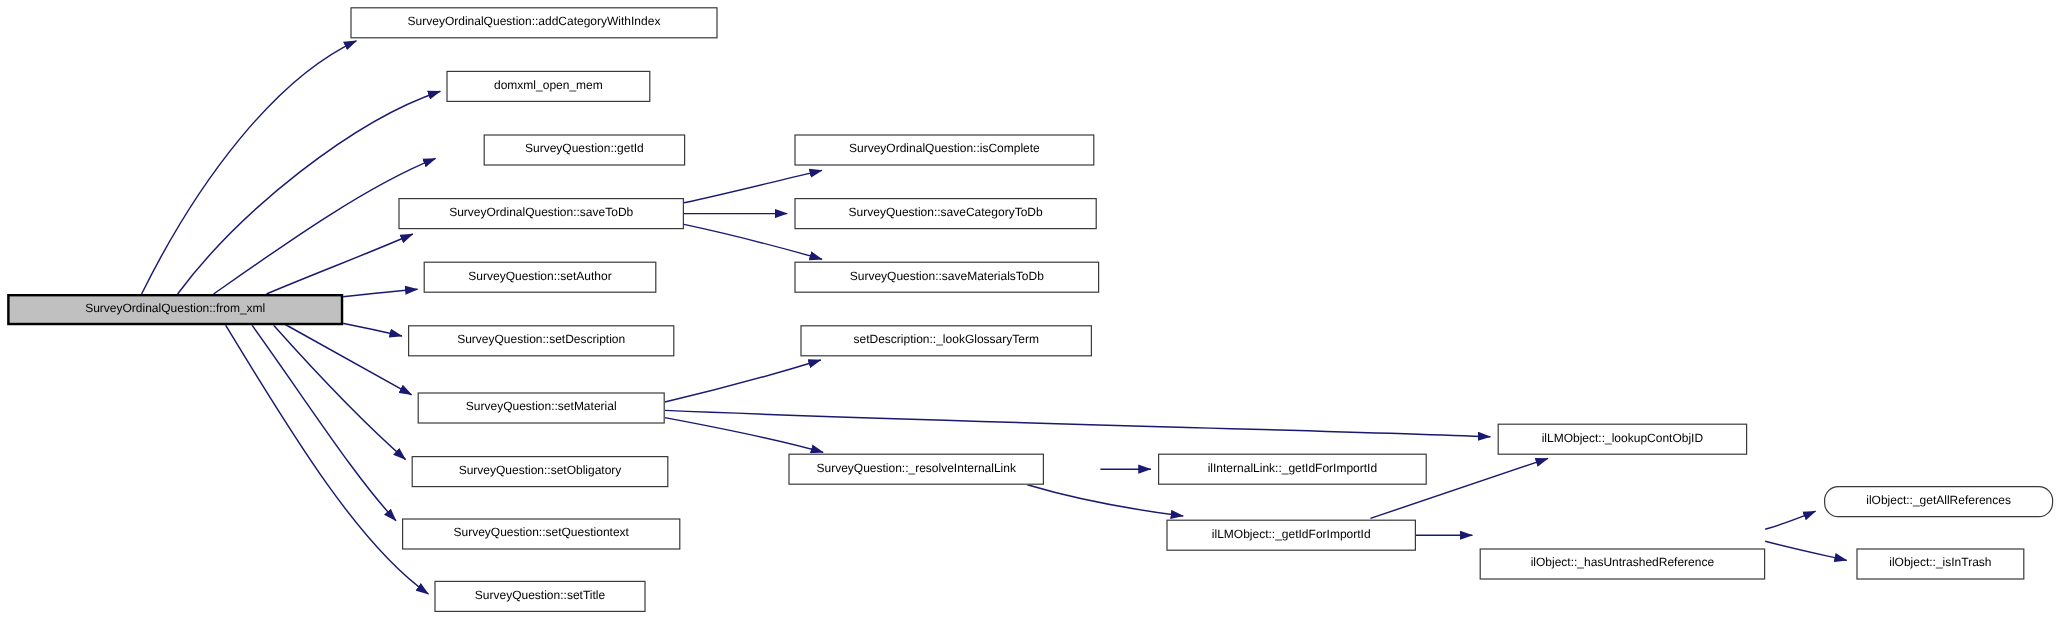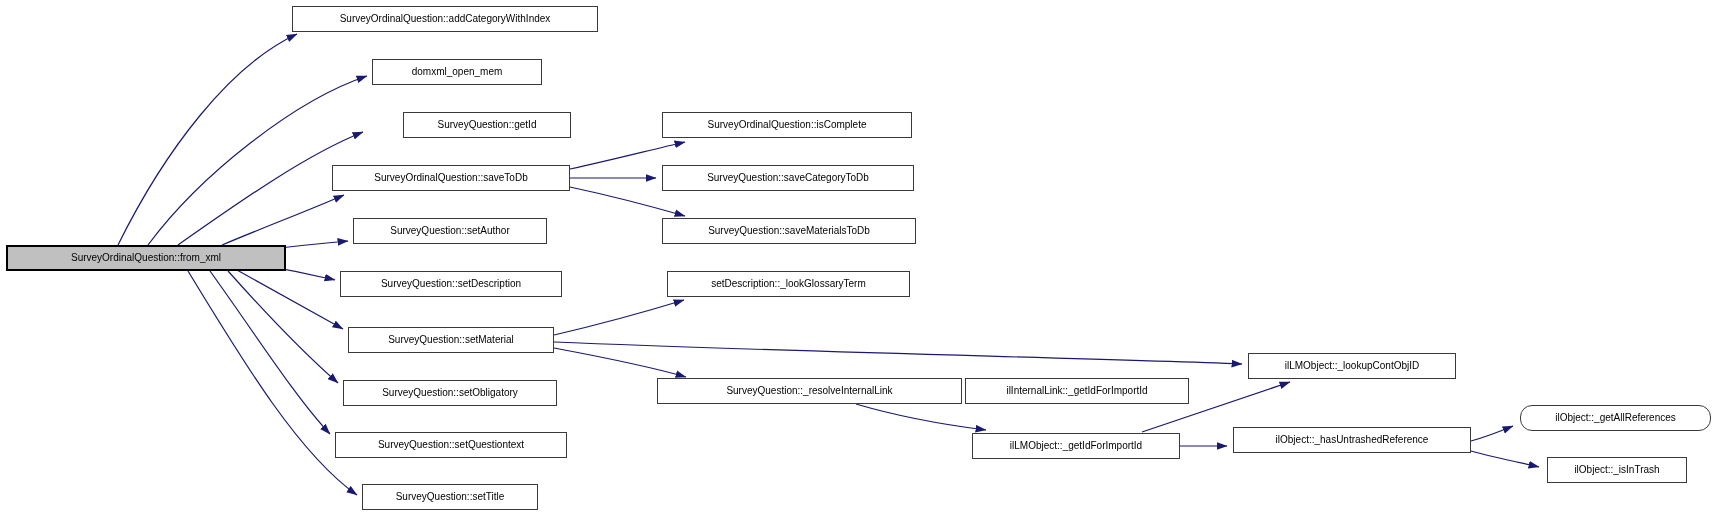--- a/index.html
+++ b/index.html
@@ -90,21 +90,21 @@
   <div class="node" style="left:353px; top:218px; width:194px; height:26px;">SurveyQuestion::setAuthor</div>
   <div class="node" style="left:340px; top:271px; width:222px; height:26px;">SurveyQuestion::setDescription</div>
   <div class="node" style="left:348px; top:327px; width:206px; height:26px;">SurveyQuestion::setMaterial</div>
   <div class="node" style="left:343px; top:380px; width:214px; height:26px;">SurveyQuestion::setObligatory</div>
   <div class="node" style="left:335px; top:432px; width:232px; height:26px;">SurveyQuestion::setQuestiontext</div>
   <div class="node" style="left:362px; top:484px; width:176px; height:26px;">SurveyQuestion::setTitle</div>
   <div class="node" style="left:662px; top:112px; width:250px; height:26px;">SurveyOrdinalQuestion::isComplete</div>
   <div class="node" style="left:662px; top:165px; width:252px; height:26px;">SurveyQuestion::saveCategoryToDb</div>
   <div class="node" style="left:662px; top:218px; width:254px; height:26px;">SurveyQuestion::saveMaterialsToDb</div>
   <div class="node" style="left:667px; top:271px; width:243px; height:26px;">setDescription::_lookGlossaryTerm</div>
-  <div class="node" style="left:657px; top:378px; width:305px; height:26px;">SurveyQuestion::_resolveInternalLink</div>
+  <div class="node" style="left:657px; top:378px; width:213px; height:26px;">SurveyQuestion::_resolveInternalLink</div>
   <div class="node" style="left:965px; top:378px; width:224px; height:26px;">ilInternalLink::_getIdForImportId</div>
   <div class="node" style="left:972px; top:433px; width:208px; height:26px;">ilLMObject::_getIdForImportId</div>
   <div class="node" style="left:1248px;top:353px; width:208px; height:26px;">ilLMObject::_lookupContObjID</div>
-  <div class="node" style="left:1233px;top:427px; width:238px; height:26px;">ilObject::_hasUntrashedReference</div>
+  <div class="node" style="left:1233px;top:457px; width:238px; height:26px;">ilObject::_hasUntrashedReference</div>
   <div class="node" style="left:1520px;top:405px; width:191px; height:26px;border-radius:12px;">ilObject::_getAllReferences</div>
   <div class="node" style="left:1547px;top:457px; width:140px; height:26px;">ilObject::_isInTrash</div>
 
 </div>
 
 </body></html>

